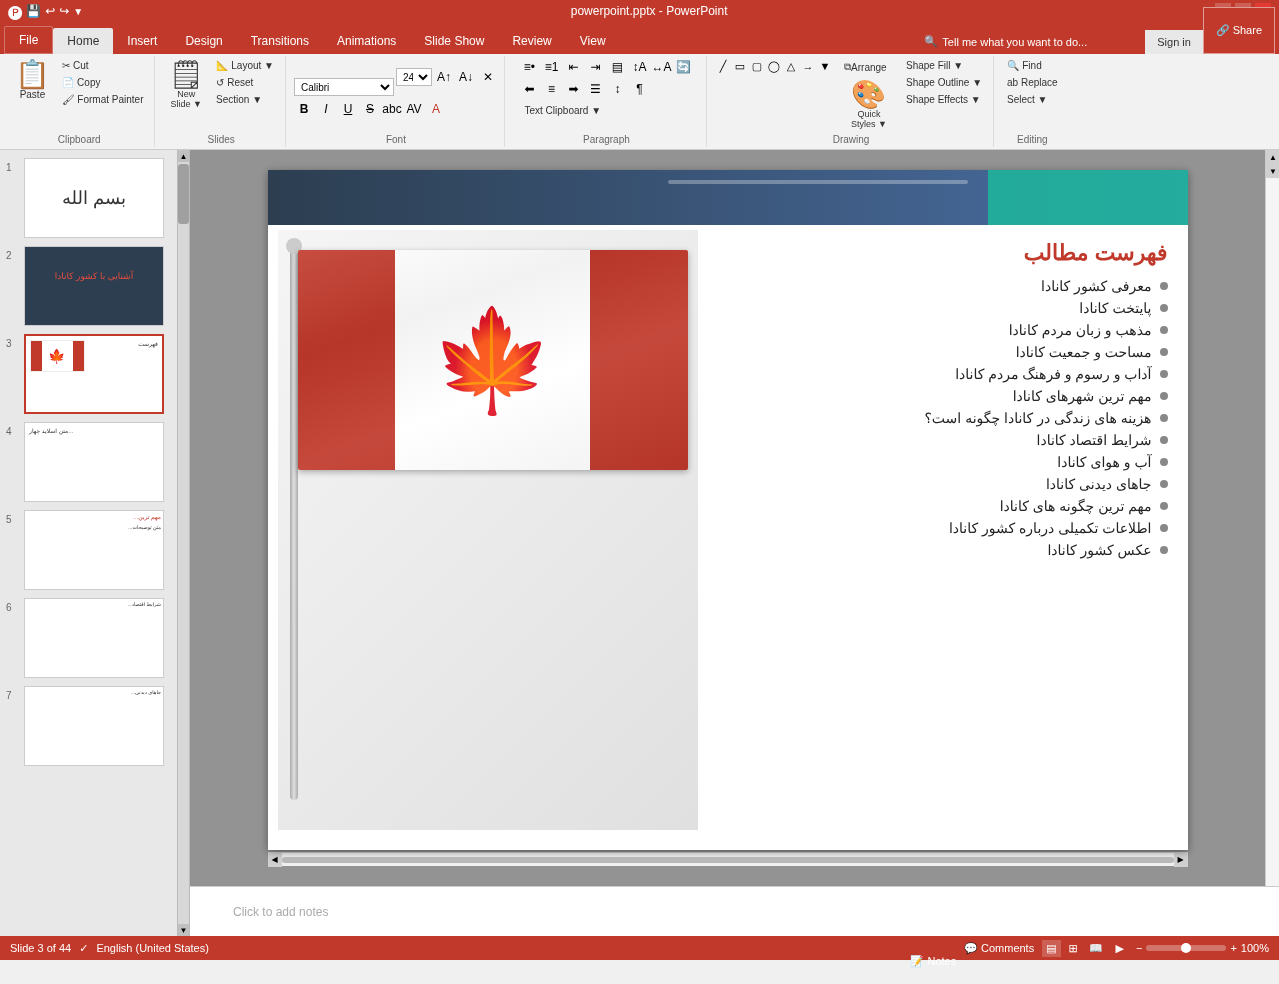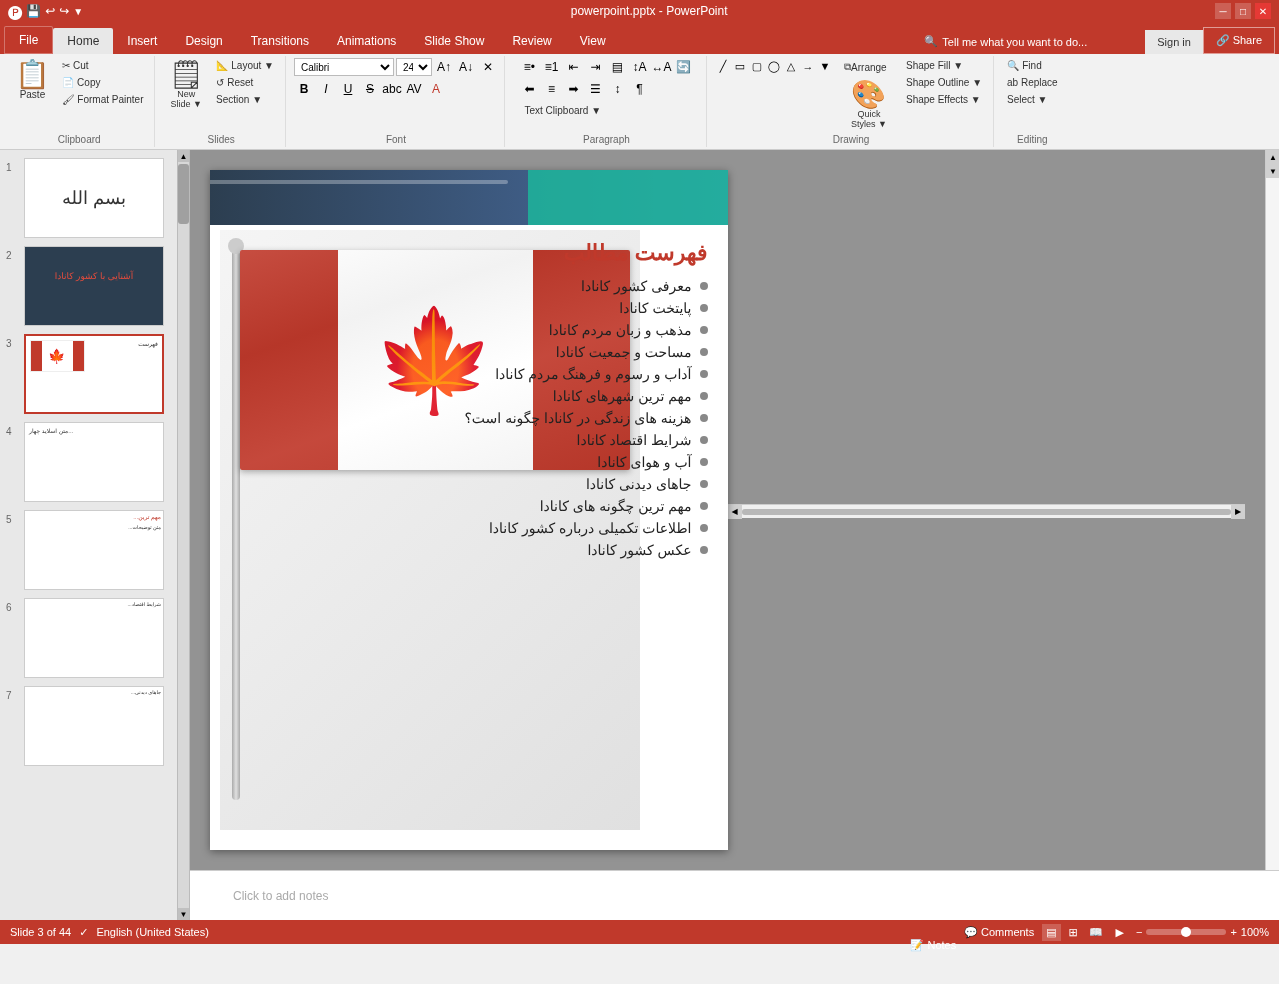--- a/index.html
+++ b/index.html
@@ -292,21 +292,21 @@
     }
     .slide-scroll-area {
       flex: 1;
       display: flex;
       overflow: hidden;
     }
     .slide-center {
       flex: 1;
       overflow: auto;
       display: flex;
-      flex-direction: row;
+      flex-direction: column;
       align-items: center;
       padding: 20px;
       background: #939393;
     }
     .right-scrollbar {
       width: 14px;
       background: #f5f5f5;
       border-left: 1px solid #ccc;
       position: relative;
     }
@@ -346,21 +346,21 @@
   <div class="ribbon-tab">Animations</div>
   <div class="ribbon-tab">Slide Show</div>
   <div class="ribbon-tab">Review</div>
   <div class="ribbon-tab">View</div>
   <div style="flex:1;"></div>
   <div style="color:white;font-size:11px;padding:6px 12px;display:flex;align-items:center;gap:4px;cursor:pointer;">
     <span>🔍</span>
     <span>Tell me what you want to do...</span>
   </div>
   <button style="background:#e8e8e8;color:#333;border:none;padding:6px 12px;cursor:pointer;font-size:11px;margin-left:46px;">Sign in</button>
-  <button style="background:#c0392b;color:white;border:1px solid rgba(255,255,255,0.5);padding:6px 12px;cursor:pointer;font-size:11px;">🔗 Share</button>
+  <button style="background:#c0392b;color:white;border:1px solid rgba(255,255,255,0.5);padding:16px 12px;cursor:pointer;font-size:11px;">🔗 Share</button>
 </div>
 
 <div id="ribbon">
 
   <div class="ribbon-group">
     <div class="ribbon-group-content">
       <button class="ribbon-btn large">
         <span class="icon">📋</span>
         <span>Paste</span>
       </button>
@@ -384,21 +384,21 @@
         <button class="ribbon-small-btn">↺ Reset</button>
         <button class="ribbon-small-btn">Section ▼</button>
       </div>
     </div>
     <span class="ribbon-group-label">Slides</span>
   </div>
 
   <div class="ribbon-group" style="min-width:180px;">
     <div class="ribbon-group-content" style="flex-direction:column;align-items:flex-start;">
       <div class="fmt-row">
-        <select class="fmt-select" style="width:100px;">
+        <select class="fmt-select" style="width:100px;margin-top:20px;">
           <option>Calibri</option>
         </select>
         <select class="fmt-select" style="width:36px;">
           <option>24</option>
         </select>
         <button class="para-btn">A↑</button>
         <button class="para-btn">A↓</button>
         <button class="para-btn">✕</button>
       </div>
       <div class="fmt-row">

